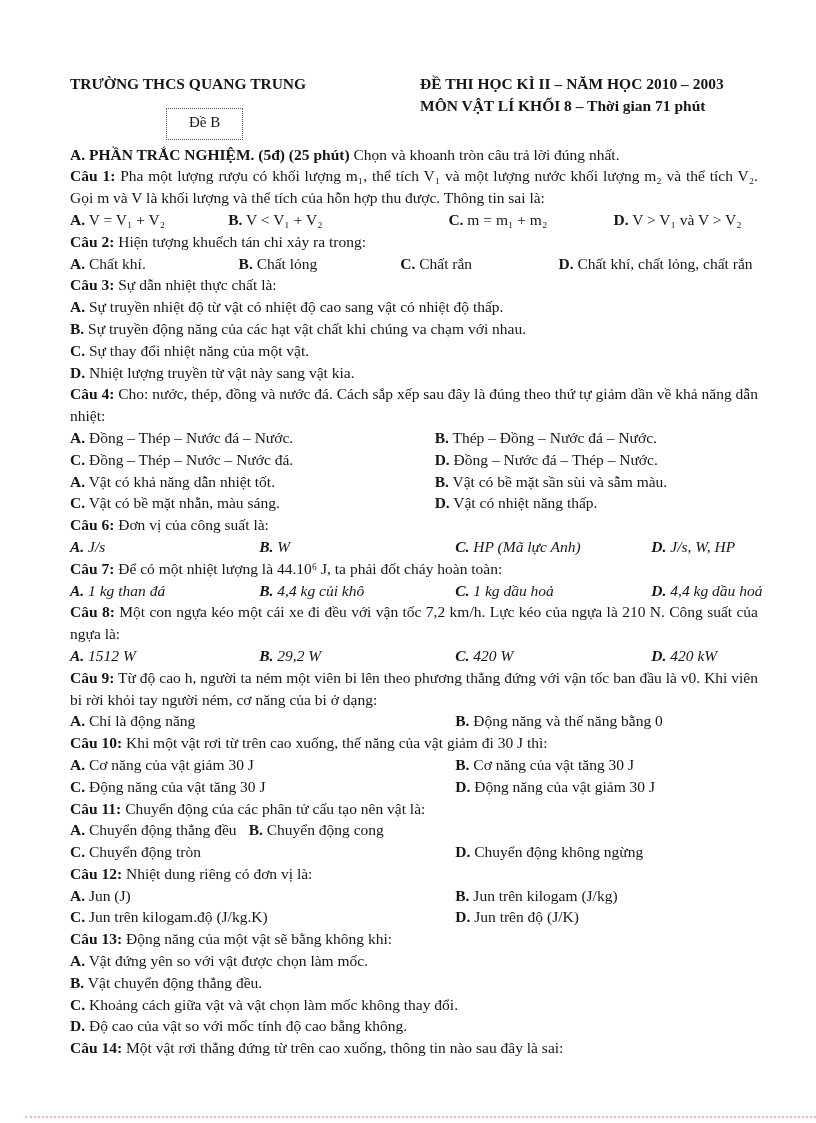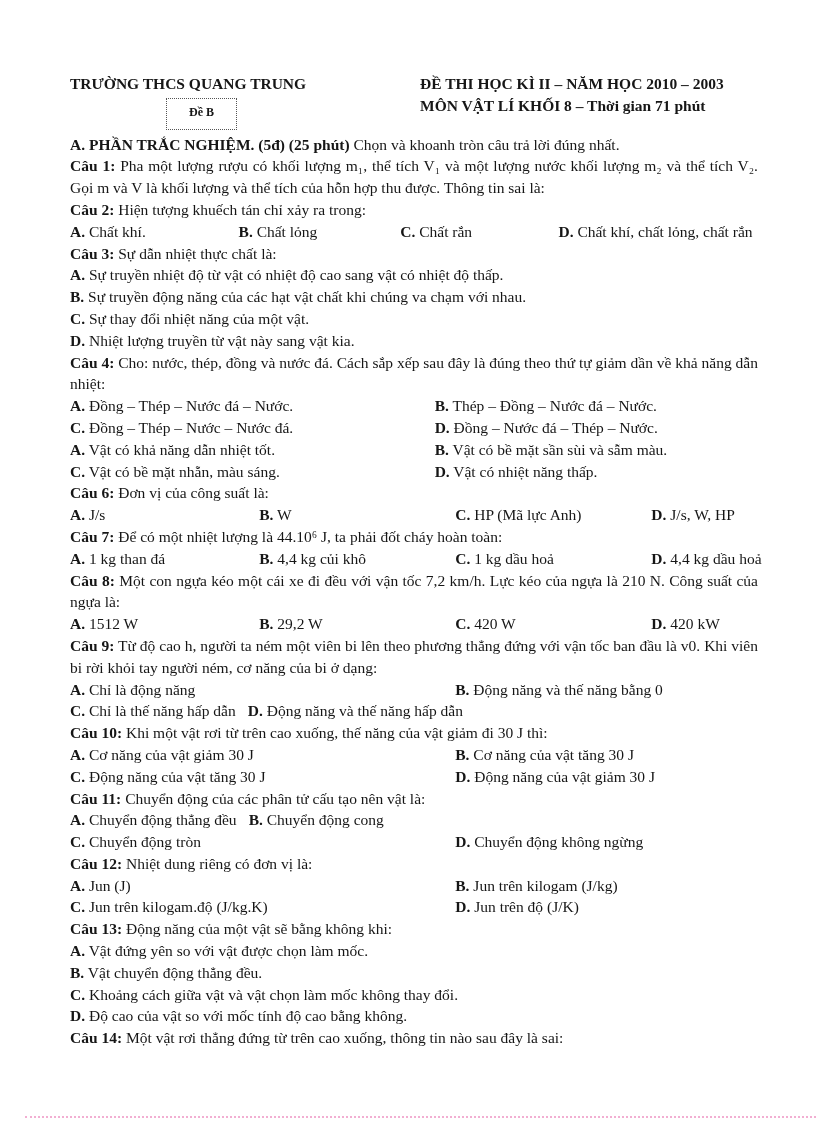--- a/index.html
+++ b/index.html
@@ -17,33 +17,33 @@
     overflow:hidden;
   }
   b { font-weight:bold; }
   .header { display:flex; }
   .header-left { width:350px; }
   .school { font-weight:bold; }
   .exam-code-box {
     display:inline-block;
     border:1px dotted #555;
     padding:3px 22px 5px 22px;
-    margin:3px 0 2px 96px;
-    font-weight:bold;
-    font-size:12px;
+    margin:13px 0 2px 96px;
+    font-weight:normal;
+    font-size:15px;
   }
   .header-right { flex:1; font-weight:bold; }
   .section-heading { margin-top:2px; }
   .question { }
   .stem { text-align:justify; }
   .row { display:grid; }
   .row .opt { white-space:nowrap; }
   .row.cols4-a { grid-template-columns:23% 32% 24% 21%; }
   .row.cols4-b { grid-template-columns:24.5% 23.5% 23% 29%; }
-  .row.cols4-c { grid-template-columns:27.5% 28.5% 28.5% 15.5%; }
+  .row.cols4-c { grid-template-columns:27.5% 28.5% 28.5% 15.5%;font-style:italic; }
   .row.cols2-a { grid-template-columns:53% 47%; }
   .row.cols2-b { grid-template-columns:56% 44%; }
   .row.inline { display:block; }
   .row.inline .opt { margin-right:12px; }
   .row.stack { display:block; }
   .row.stack .opt { display:block; white-space:normal; }
   .bottom-divider {
     position:absolute;
     left:25px; right:0; bottom:5px;
     border-top:2px dotted #f2aed2;
@@ -68,20 +68,26 @@
     </div>
   </div>
 
   <div class="section-heading">
     <b>A. PHẦN TRẮC NGHIỆM. (5đ) (25 phút)</b><span> Chọn và khoanh tròn câu trả lời đúng nhất.</span>
   </div>
 
   <div>
       <div class="question">
         <div class="stem"><b>Câu 1:</b> Pha một lượng rượu có khối lượng m₁, thể tích V₁ và một lượng nước khối lượng m₂ và thể tích V₂. Gọi m và V là khối lượng và thể tích của hỗn hợp thu được. Thông tin sai là:</div>
+        <div class="row cols4-a">
+          <span class="opt"><b>A.</b> V = V₁ + V₂</span>
+          <span class="opt"><b>B.</b> V &lt; V₁ + V₂</span>
+          <span class="opt"><b>C.</b> m = m₁ + m₂</span>
+          <span class="opt"><b>D.</b> V &gt; V₁ và V &gt; V₂</span>
+        </div>
       </div>
       <div class="question">
         <div class="stem"><b>Câu 2:</b> Hiện tượng khuếch tán chỉ xảy ra trong:</div>
         <div class="row cols4-b">
           <span class="opt"><b>A.</b> Chất khí.</span>
           <span class="opt"><b>B.</b> Chất lỏng</span>
           <span class="opt"><b>C.</b> Chất rắn</span>
           <span class="opt"><b>D.</b> Chất khí, chất lỏng, chất rắn</span>
         </div>
       </div>
@@ -141,21 +147,20 @@
           <span class="opt"><b>C.</b> 420 W</span>
           <span class="opt"><b>D.</b> 420 kW</span>
         </div>
       </div>
       <div class="question">
         <div class="stem"><b>Câu 9:</b> Từ độ cao h, người ta ném một viên bi lên theo phương thẳng đứng với vận tốc ban đầu là v0. Khi viên bi rời khỏi tay người ném, cơ năng của bi ở dạng:</div>
         <div class="row cols2-b">
           <span class="opt"><b>A.</b> Chỉ là động năng</span>
           <span class="opt"><b>B.</b> Động năng và thế năng bằng 0</span>
         </div>
-        <div class="row inline"><span class="opt"><b>C.</b> Chỉ là thế năng hấp dẫn</span><span class="opt"><b>D.</b> Động năng và thế năng hấp dẫn</span></div>
       </div>
       <div class="question">
         <div class="stem"><b>Câu 10:</b> Khi một vật rơi từ trên cao xuống, thế năng của vật giảm đi 30 J thì:</div>
         <div class="row cols2-b">
           <span class="opt"><b>A.</b> Cơ năng của vật giảm 30 J</span>
           <span class="opt"><b>B.</b> Cơ năng của vật tăng 30 J</span>
         </div>
         <div class="row cols2-b">
           <span class="opt"><b>C.</b> Động năng của vật tăng 30 J</span>
           <span class="opt"><b>D.</b> Động năng của vật giảm 30 J</span>

